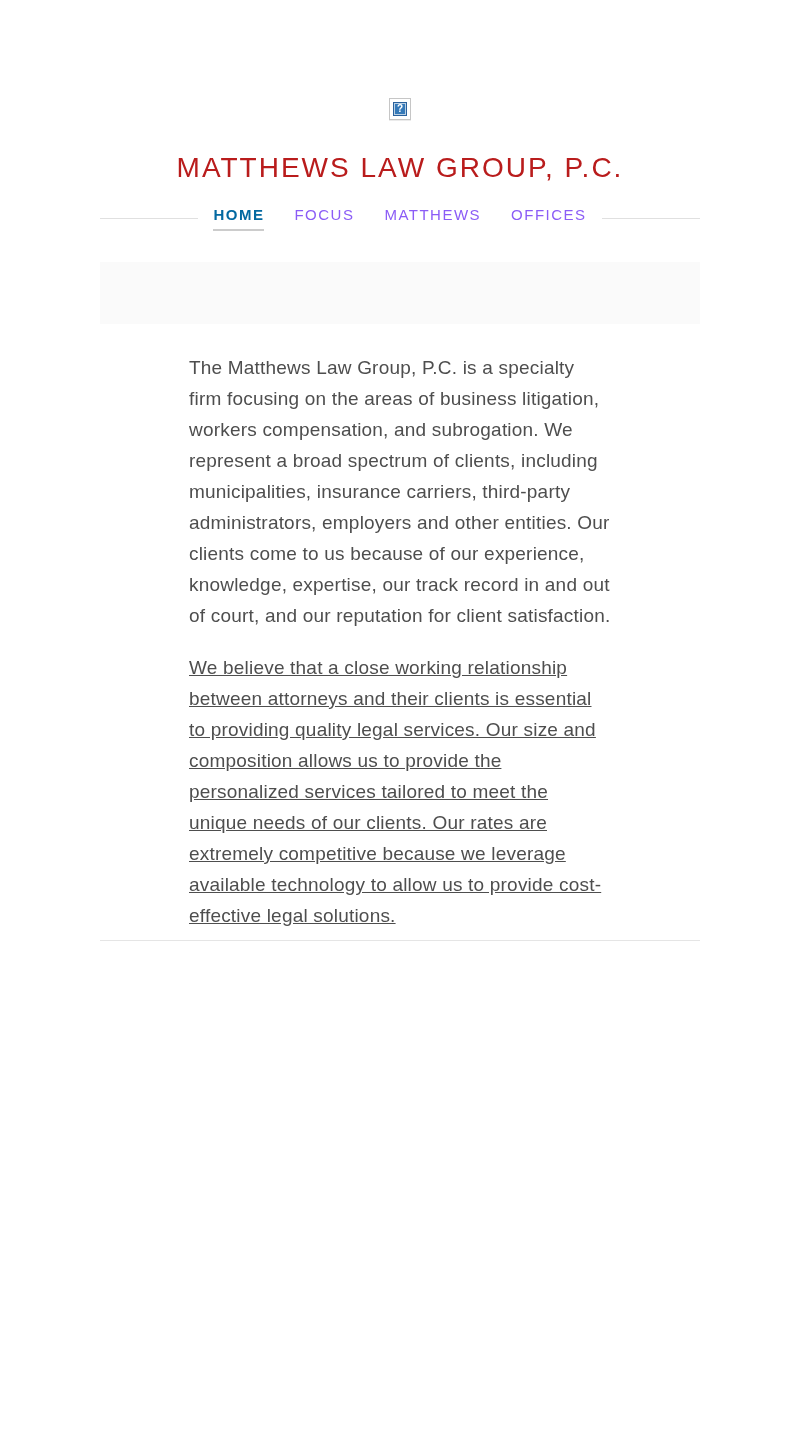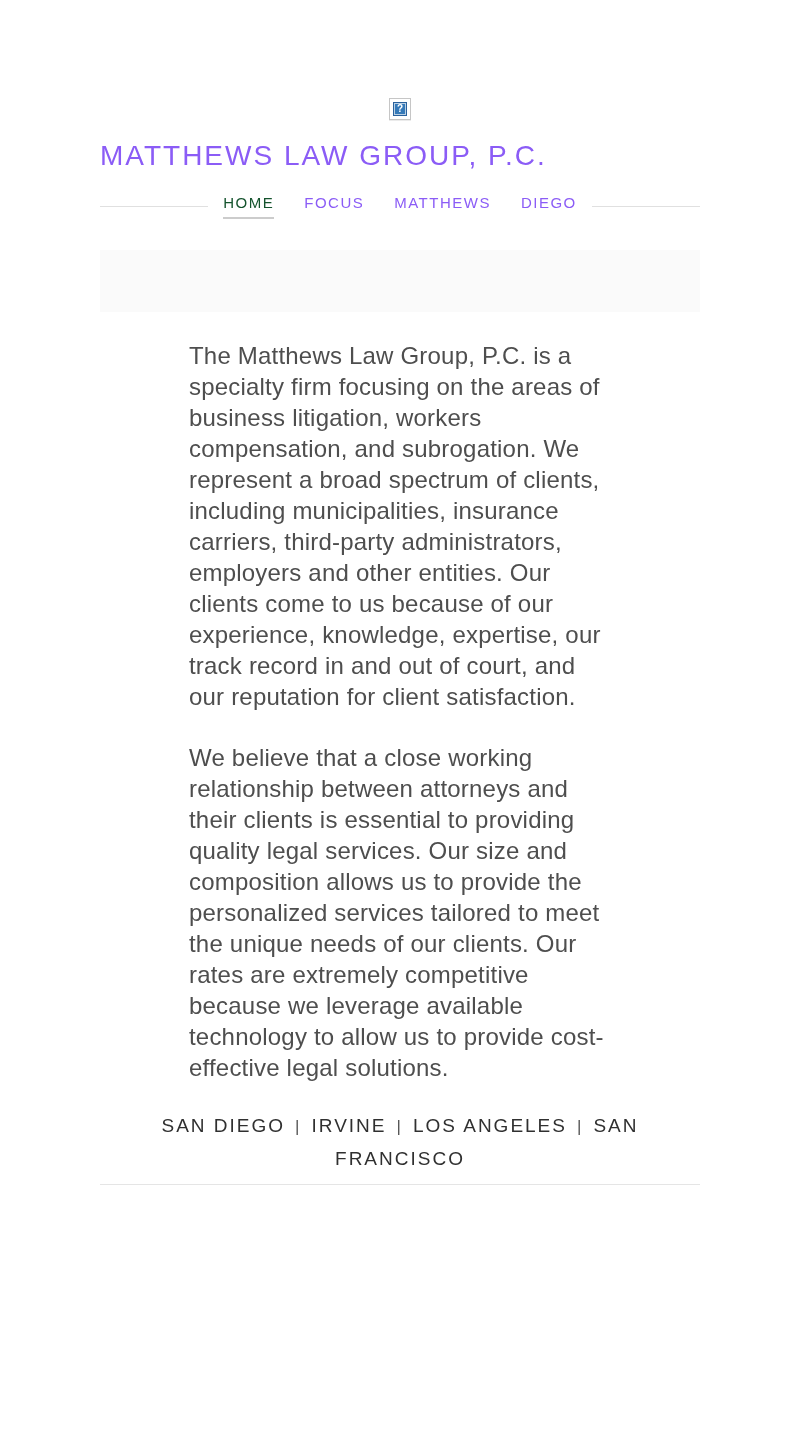--- a/index.html
+++ b/index.html
@@ -30,25 +30,26 @@
     border: 1px solid #2a619c;
     box-shadow: 0 0 0 1px #b9d0e4 inset;
     color: #ffffff;
     font-size: 10px; font-weight: bold;
     align-items: center; justify-content: center;
     line-height: 1;
   }
 
   
   h1.site-title {
-    margin-top: 19px;
+    margin-top: 31px;
+    text-align: center;
     font-size: 28px;
     font-weight: 400;
     letter-spacing: 2px;
-    color: #8b5cf6;
+    color: #b91c1c;
   }
 
   
   nav.main-nav {
     margin-top: 22px;
     display: flex;
     align-items: center;
   }
   .nav-line { flex: 1; height: 1px; background: #e0e0e0; }
   .nav-item {
@@ -56,41 +57,42 @@
     font-size: 15px;
     letter-spacing: 1.5px;
     color: #8b5cf6;
     text-decoration: none;
     cursor: pointer;
     padding-bottom: 6px;
     border-bottom: 2px solid transparent;
     white-space: nowrap;
   }
   .nav-item.active {
-    color: #14532d;
+    color: #0369a1;
     border-bottom-color: #cccccc;
+    font-weight: bold;
   }
 
   
   .banner {
     margin-top: 31px;
     height: 62px;
     background: #fafafa;
   }
 
   
   .content {
     width: 422px;
     margin: 28px auto 0;
-    font-size: 24px;
+    font-size: 19px;
     line-height: 31px;
     letter-spacing: 0.2px;
     color: #4e4e4e;
   }
-  .content p + p { margin-top: 30px; }
+  .content p + p { margin-top: 21px; text-decoration: underline; }
 
   
   .locations {
     width: 520px;
     margin: 27px auto 0;
     text-align: center;
     font-size: 19px;
     line-height: 32px;
     letter-spacing: 2px;
     color: #303030;
@@ -117,31 +119,28 @@
     </span>
   </div>
 
   <h1 class="site-title">MATTHEWS LAW GROUP, P.C.</h1>
 
   <nav class="main-nav">
     <span class="nav-line"></span>
     <a class="nav-item active">HOME</a>
     <a class="nav-item">FOCUS</a>
     <a class="nav-item">MATTHEWS</a>
-    <a class="nav-item">DIEGO</a>
+    <a class="nav-item">OFFICES</a>
     <span class="nav-line"></span>
   </nav>
 
   <div class="banner"></div>
 
   <main class="content">
     <p>The Matthews Law Group, P.C. is a specialty firm focusing on the areas of business litigation, workers compensation, and subrogation.  We represent a broad spectrum of clients, including municipalities, insurance carriers, third-party administrators, employers and other entities. Our clients come to us because of our experience, knowledge, expertise, our track record in and out of court, and our reputation for client satisfaction.</p>
     <p>We believe that a close working relationship between attorneys and their clients is essential to providing quality legal services. Our size and composition allows us to provide the personalized services tailored to meet the unique needs of our clients. Our rates are extremely competitive because we leverage available technology to allow us to provide cost-effective legal solutions.</p>
   </main>
 
   <footer>
-    <div class="locations">
-      <span>SAN DIEGO</span><span class="sep">|</span><span>IRVINE</span><span class="sep">|</span><span>LOS ANGELES</span><span class="sep">|</span><span>SAN FRANCISCO</span>
-    </div>
     <div class="bottom-divider"></div>
   </footer>
 
 </div>
 
 </body></html>

